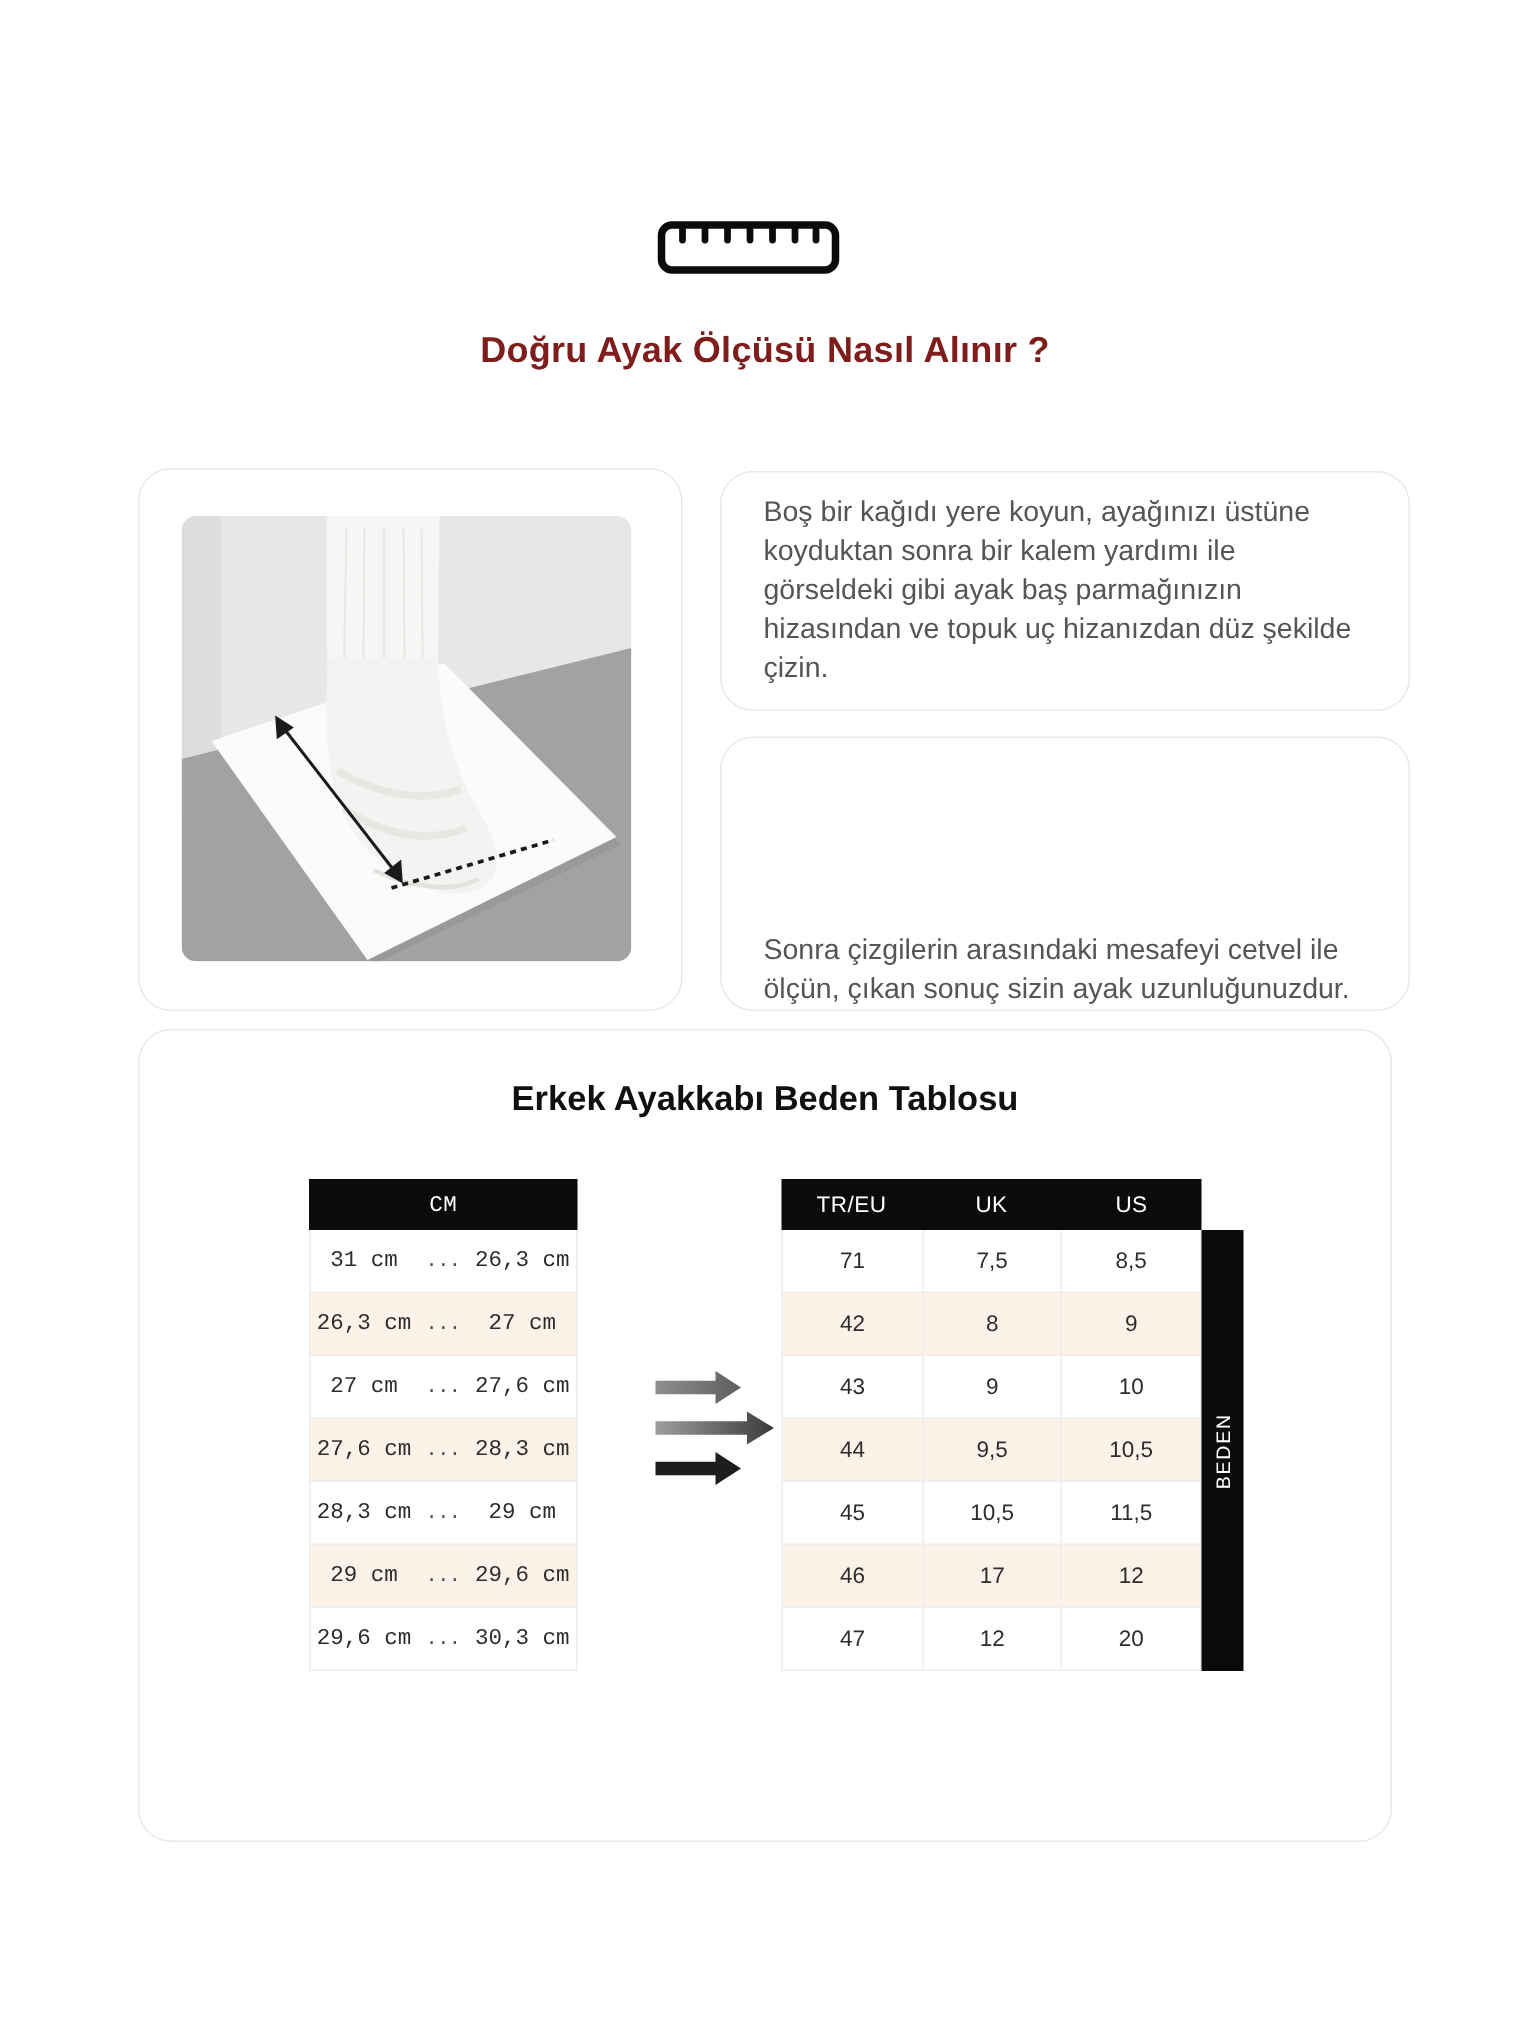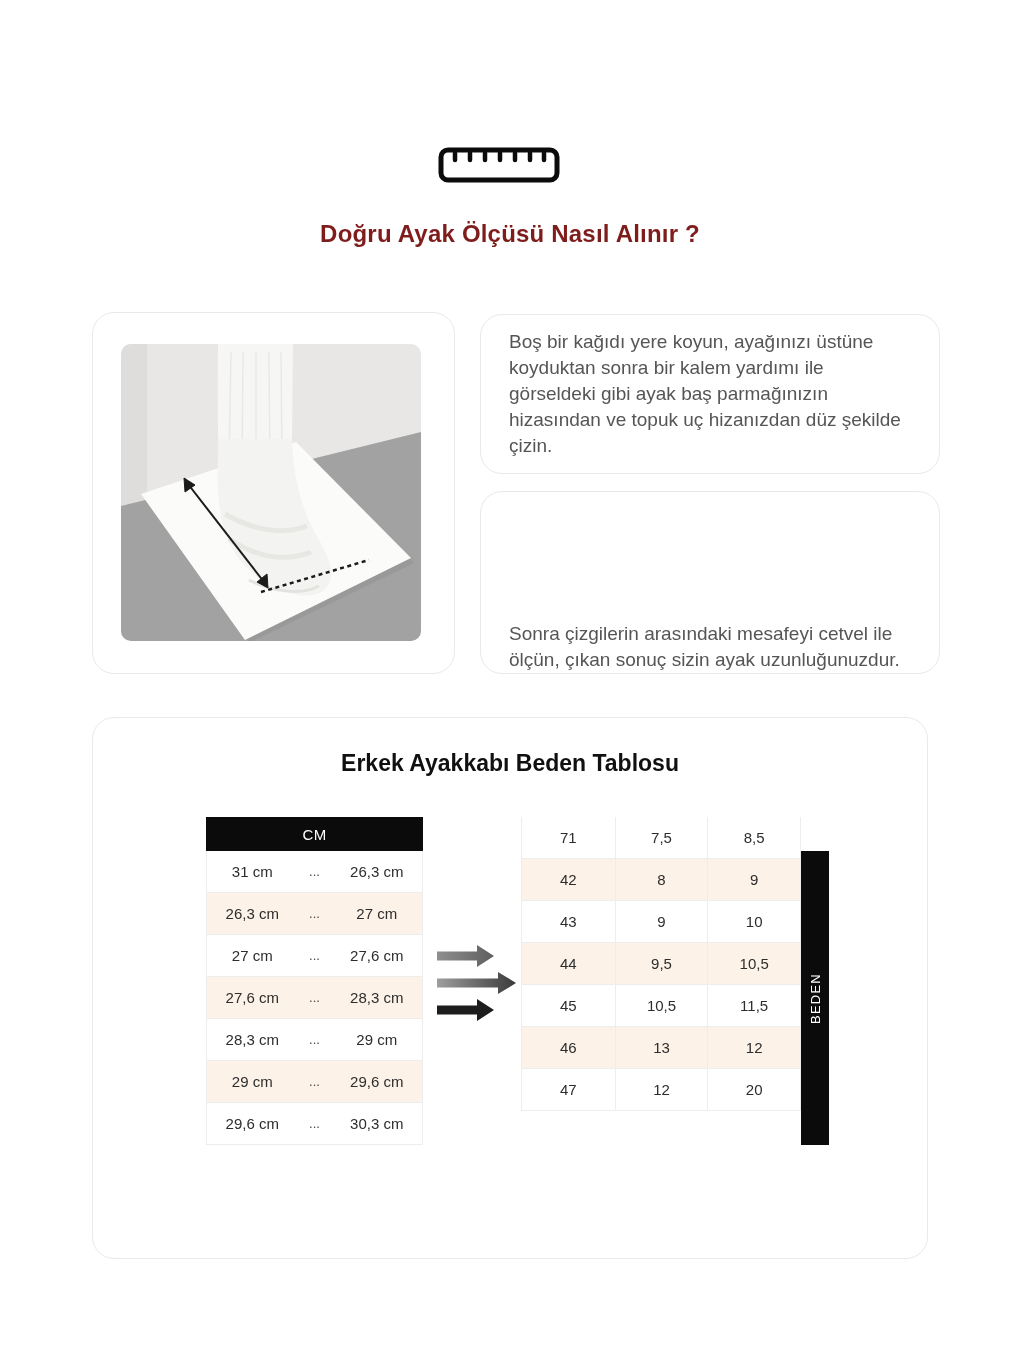--- a/index.html
+++ b/index.html
@@ -18,26 +18,26 @@
     margin-top:24px;
   }
   .photo-card{left:92px;top:288px;width:363px;height:362px;}
   .photo{
     position:absolute;left:28px;top:31px;width:300px;height:297px;
     border-radius:10px;overflow:hidden;
   }
   .text-card-1{left:480px;top:290px;width:460px;height:160px;display:flex;align-items:center;padding:0 28px;}
   .text-card-2{left:480px;top:467px;width:460px;height:183px;display:flex;align-items:flex-end;padding:0 28px;}
   .instruction{font-size:19px;line-height:26px;color:#555555;}
-  .table-card{left:92px;top:693px;width:836px;height:542px;}
+  .table-card{left:92px;top:662px;width:836px;height:542px;}
   .size-title{
     position:absolute;left:0;top:32px;width:100%;text-align:center;
     font-size:23px;font-weight:700;color:#101010;
   }
-  .cm-table{position:absolute;left:113px;top:99px;width:217px;}
+  .cm-table{position:absolute;left:113px;top:99px;width:179px;font-family:Liberation Mono, monospace;}
   .size-table{position:absolute;left:428px;top:99px;width:280px;}
   .th-black{
     height:34px;background:#0b0b0b;color:#ffffff;font-size:15px;
     display:flex;align-items:center;justify-content:center;letter-spacing:.4px;
   }
   .size-head{
     height:34px;background:#0b0b0b;color:#ffffff;font-size:15px;letter-spacing:.3px;
     display:grid;grid-template-columns:1fr 1fr 1fr;align-items:center;text-align:center;
   }
   .cm-row{
@@ -188,20 +188,25 @@
             <stop offset="1" stop-color="#3a3a3a"></stop>
         </linearGradient>
       </defs>
       <polygon fill="url(#g1)" points="1,9.5 41,9.5 41,3 58,14 41,25 41,18.5 1,18.5"></polygon>
       <polygon fill="url(#g2)" points="1,36.5 62,36.5 62,30 80,41 62,52 62,45.5 1,45.5"></polygon>
       <polygon fill="#1d1d1d" points="1,63.5 41,63.5 41,57 58,68 41,79 41,72.5 1,72.5"></polygon>
     </svg>
   </div>
 
   <div class="size-table">
+    <div class="size-head">
+      <span>TR/EU</span>
+      <span>UK</span>
+      <span>US</span>
+    </div>
     <div class="size-row">
       <span>71</span>
       <span>7,5</span>
       <span>8,5</span>
     </div>
     <div class="size-row alt">
       <span>42</span>
       <span>8</span>
       <span>9</span>
     </div>
@@ -215,21 +220,21 @@
       <span>9,5</span>
       <span>10,5</span>
     </div>
     <div class="size-row">
       <span>45</span>
       <span>10,5</span>
       <span>11,5</span>
     </div>
     <div class="size-row alt">
       <span>46</span>
-      <span>13</span>
+      <span>17</span>
       <span>12</span>
     </div>
     <div class="size-row">
       <span>47</span>
       <span>12</span>
       <span>20</span>
     </div>
   </div>
 
   <div class="beden-bar">

